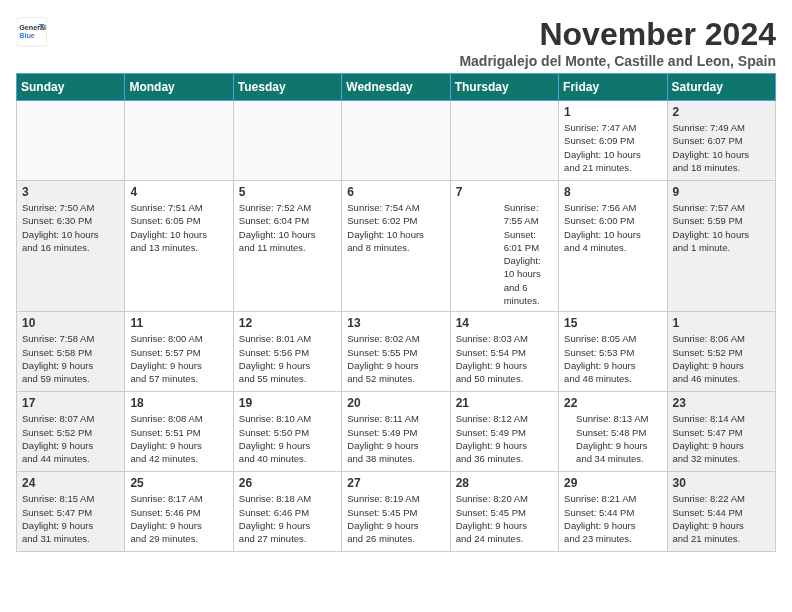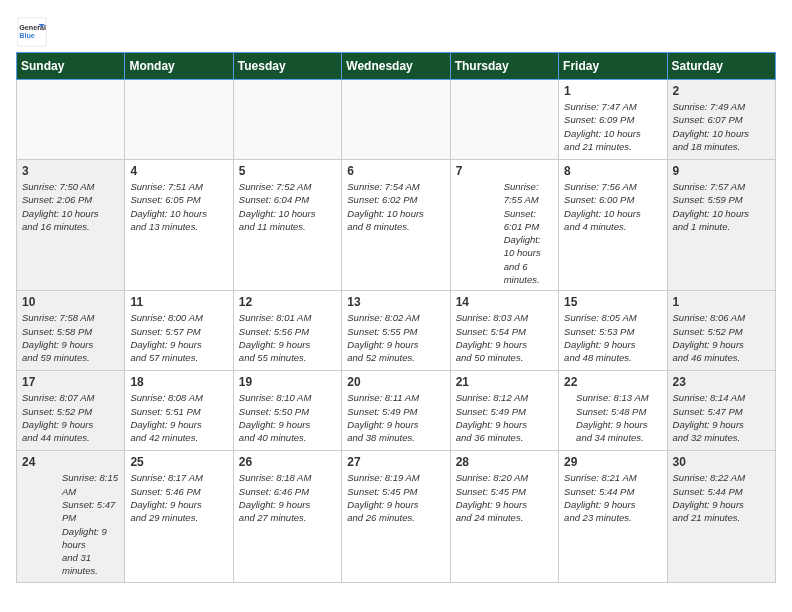--- a/index.html
+++ b/index.html
@@ -37,21 +37,21 @@
       font-size: 14px;
       color: #555;
       font-weight: 600;
     }
     table {
       width: 100%;
       border-collapse: collapse;
       table-layout: fixed;
     }
     th {
-      background-color: #14532d;
+      background-color: #0f766e;
       color: #fff;
       font-size: 12px;
       font-weight: bold;
       padding: 6px 4px;
       text-align: left;
       border: 1px solid #5a9be5;
     }
     td {
       vertical-align: top;
       border: 1px solid #ccc;
@@ -70,35 +70,38 @@
     .day-num {
       font-size: 12px;
       font-weight: bold;
       display: block;
       margin-bottom: 2px;
     }
     .day-info {
       font-size: 9.5px;
       line-height: 1.4;
       color: #333;
-      font-style: italic;
     }
   </style>
 </head>
 <body>
 
 <div class="header-area">
   <div class="logo">
     <svg class="logo-icon" viewBox="0 0 40 40" width="40" height="40">
       <rect x="2" y="2" width="36" height="36" rx="4" fill="white" stroke="#ccc" stroke-width="0.5"></rect>
       <text x="4" y="17" font-size="9" font-weight="bold" fill="#333">General</text>
       <text x="4" y="28" font-size="9" font-weight="bold" fill="#3a7bd5">Blue</text>
       <polygon points="28,10 36,18 32,14 36,10" fill="#3a7bd5"></polygon>
     </svg>
   </div>
+  <div class="title-area">
+    <div class="month-title">November 2024</div>
+    <div class="subtitle">Madrigalejo del Monte, Castille and Leon, Spain</div>
+  </div>
 </div>
 
 <table>
   <thead>
     <tr>
     <th>Sunday</th>
         <th>Monday</th>
         <th>Tuesday</th>
         <th>Wednesday</th>
         <th>Thursday</th>
@@ -125,21 +128,21 @@
           <div class="day-info" style="white-space: pre-line;">Sunrise: 7:49 AM
 Sunset: 6:07 PM
 Daylight: 10 hours
 and 18 minutes.</div>
         </td>
       </tr>
       <tr>
         <td class="weekend">
           <span class="day-num">3</span>
           <div class="day-info" style="white-space: pre-line;">Sunrise: 7:50 AM
-Sunset: 2:06 PM
+Sunset: 6:30 PM
 Daylight: 10 hours
 and 16 minutes.</div>
         </td>
         <td>
           <span class="day-num">4</span>
           <div class="day-info" style="white-space: pre-line;">Sunrise: 7:51 AM
 Sunset: 6:05 PM
 Daylight: 10 hours
 and 13 minutes.</div>
         </td>
@@ -277,21 +280,21 @@
           <span class="day-num">23</span>
           <div class="day-info" style="white-space: pre-line;">Sunrise: 8:14 AM
 Sunset: 5:47 PM
 Daylight: 9 hours
 and 32 minutes.</div>
         </td>
       </tr>
       <tr>
         <td class="weekend">
           <span class="day-num">24</span>
-          <div class="day-info" style="white-space: pre-line; margin-left: 40px;">Sunrise: 8:15 AM
+          <div class="day-info" style="white-space: pre-line;">Sunrise: 8:15 AM
 Sunset: 5:47 PM
 Daylight: 9 hours
 and 31 minutes.</div>
         </td>
         <td>
           <span class="day-num">25</span>
           <div class="day-info" style="white-space: pre-line;">Sunrise: 8:17 AM
 Sunset: 5:46 PM
 Daylight: 9 hours
 and 29 minutes.</div>

